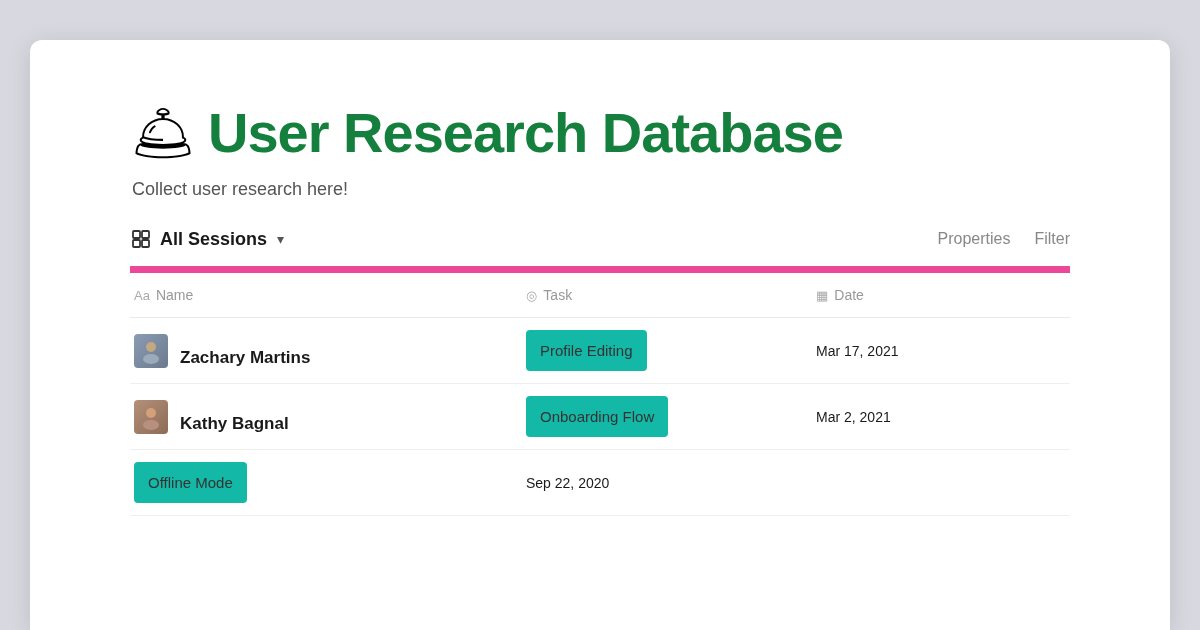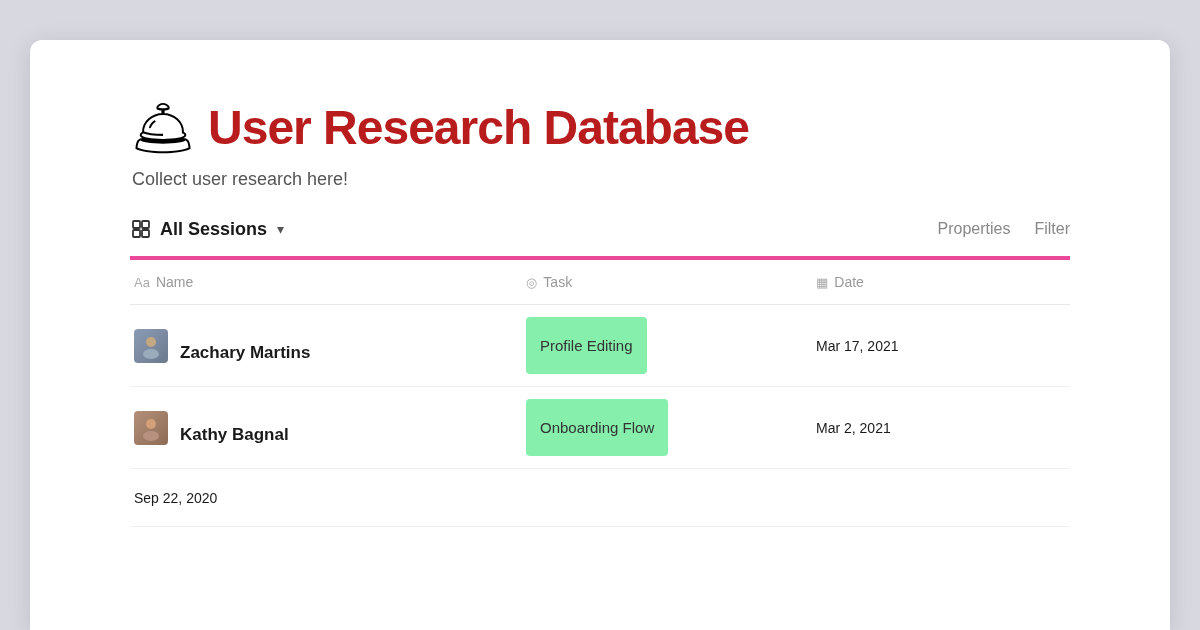--- a/index.html
+++ b/index.html
@@ -43,23 +43,23 @@
       gap: 12px;
       margin-bottom: 14px;
     }
 
     .bell-emoji {
       font-size: 52px;
       line-height: 1;
     }
 
     .page-title {
-      font-size: 48px;
+      font-size: 56px;
       font-weight: 800;
-      color: #b91c1c;
+      color: #15803d;
       letter-spacing: -1px;
     }
 
     .page-subtitle {
       font-size: 18px;
       color: #555;
       margin-bottom: 28px;
       margin-left: 2px;
     }
 
@@ -111,21 +111,21 @@
     .toolbar-btn {
       font-size: 16px;
       color: #888;
       cursor: pointer;
       background: none;
       border: none;
       font-family: inherit;
     }
 
     .table-wrapper {
-      border-top: 4px solid #ec4899;
+      border-top: 7px solid #ec4899;
       margin-top: 16px;
     }
 
     .table-header {
       display: grid;
       grid-template-columns: 380px 290px 1fr;
       border-bottom: 1px solid #e8e8e8;
       padding: 10px 0;
     }
 
@@ -203,26 +203,26 @@
 
     .person-name {
       font-size: 17px;
       font-weight: 600;
       color: #1a1a1a;
     }
 
     .tag {
       display: inline-flex;
       align-items: center;
-      padding: 20px 14px;
+      padding: 12px 14px;
       border-radius: 4px;
       font-size: 15px;
       font-weight: 500;
       color: #333;
-      background: #86efac;
+      background: #14b8a6;
     }
 
     .date-text {
       font-size: 14px;
       color: #1a1a1a;
     }
   </style>
 </head>
 <body>
 
@@ -306,19 +306,22 @@
         <div class="cell">
           <span class="tag">Onboarding Flow</span>
         </div>
         <div class="cell">
           <span class="date-text">Mar 2, 2021</span>
         </div>
       </div>
 
       <div class="table-row">
         <div class="cell">
+          <span class="tag">Offline Mode</span>
+        </div>
+        <div class="cell">
           <span class="date-text">Sep 22, 2020</span>
         </div>
       </div>
 
     </div>
   </div>
 </div>
 
 </body></html>

